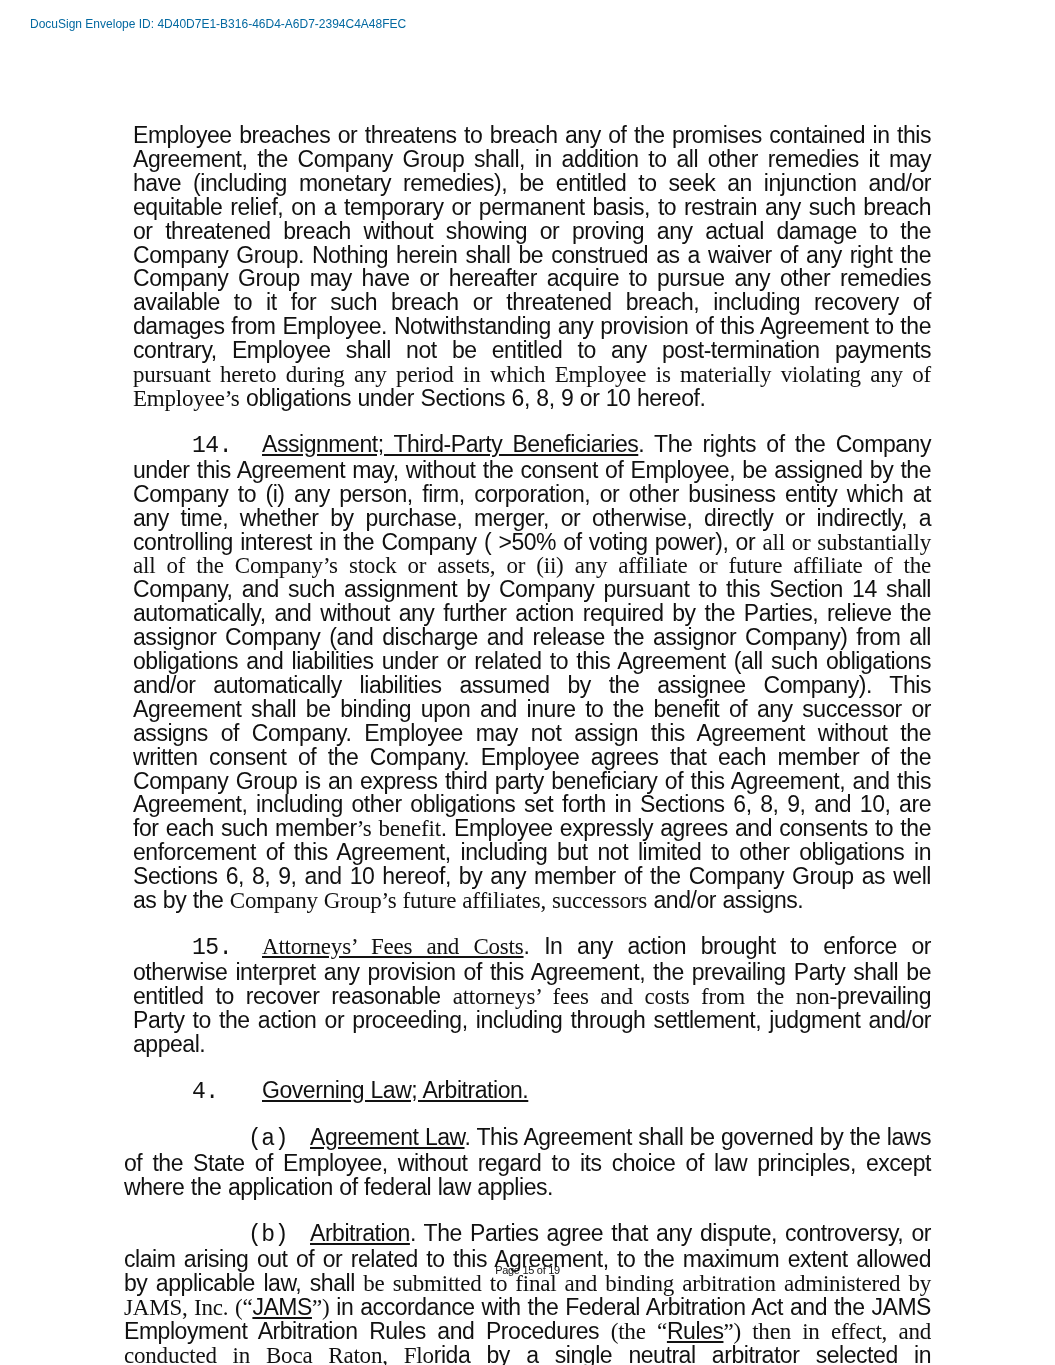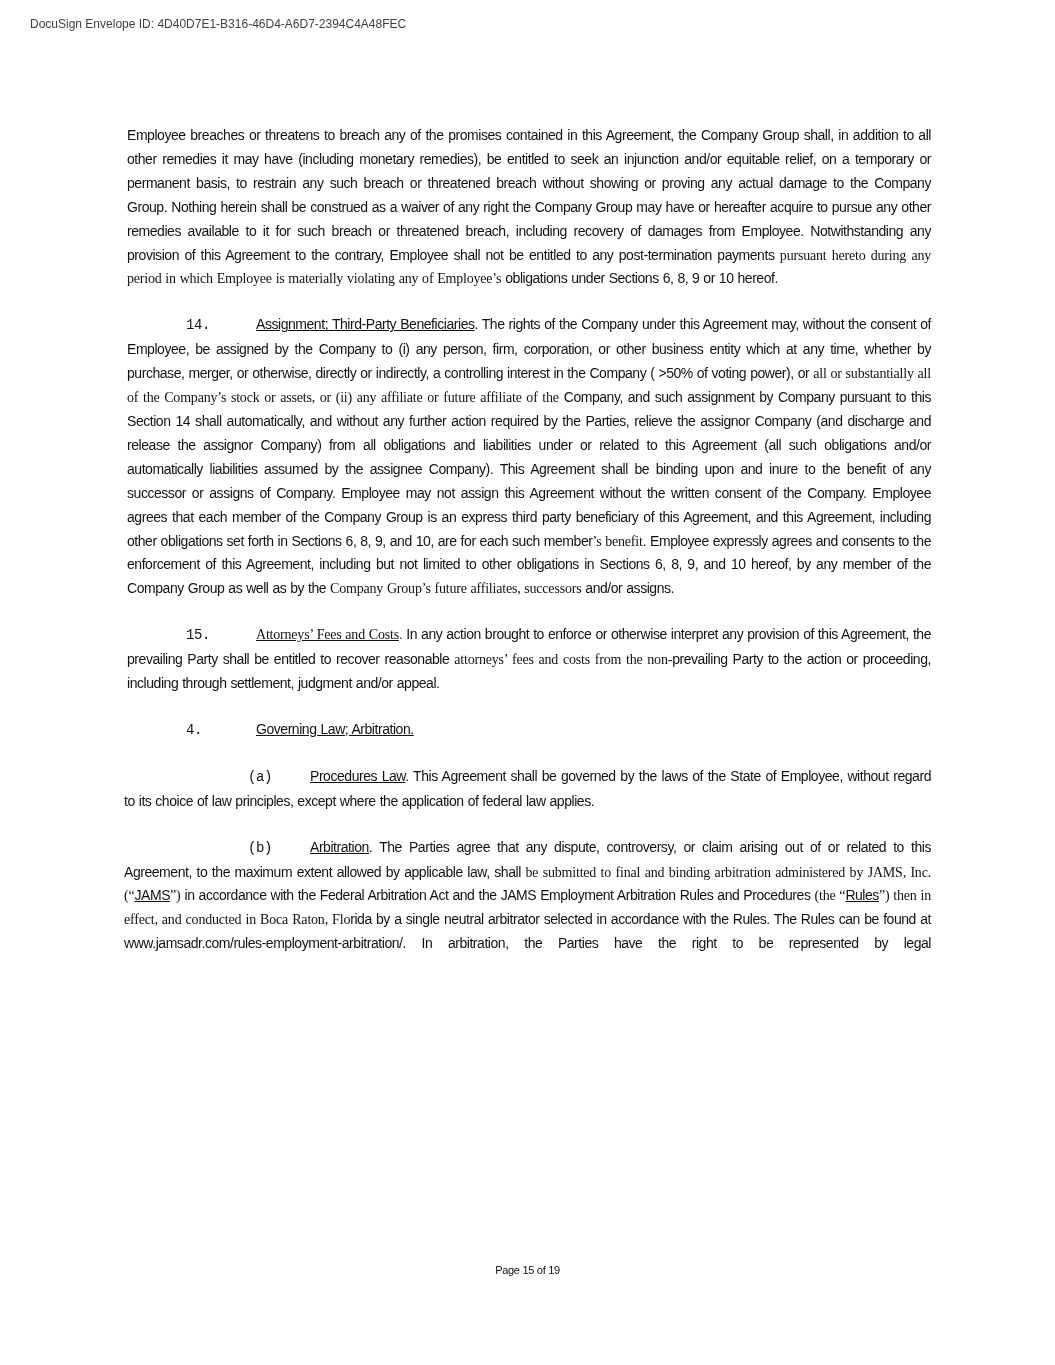--- a/index.html
+++ b/index.html
@@ -3,27 +3,27 @@
 <meta charset="utf-8">
 <style>
   html, body { margin: 0; padding: 0; background: #ffffff; }
   body {
     width: 1055px; height: 1365px; position: relative; overflow: hidden;
     color: #111111;
     font-family: "Liberation Sans Narrow", "Liberation Sans", sans-serif;
   }
   .envelope {
     position: absolute; left: 30px; top: 17px;
-    font-family: "Liberation Sans", sans-serif; font-size: 12px; color: #404040;
+    font-family: "Liberation Sans", sans-serif; font-size: 12px; color: #0369a1;
   }
   .page { position: absolute; left: 117px; top: 124px; width: 814px; }
   .para {
-    font-size: 14px; line-height: 23.9px; text-align: justify;
+    font-size: 23px; line-height: 23.9px; text-align: justify;
     letter-spacing: -0.45px; word-spacing: 0.5px;
-    margin: 0 0 22px 10px;
+    margin: 0 0 22px 16px;
   }
   .para.sub { margin-left: 7px; width: 807px; }
   .num { display: inline-block; width: 70px; padding-left: 59px; font-family: Liberation Mono, monospace; }
   .sub .num { width: 62px; padding-left: 124px; }
   .u { text-decoration: underline; }
   .serif { font-family: "Liberation Serif", serif; letter-spacing: -0.2px; }
   .footer {
     position: absolute; left: 0; width: 1055px; top: 1264px; text-align: center;
     font-family: "Liberation Sans", sans-serif; font-size: 11px; letter-spacing: -0.3px;
   }
@@ -37,19 +37,19 @@
 <div class="page">
 
   <p class="para"><span>Employee breaches or threatens to breach any of the promises contained in this Agreement, the Company Group shall, in addition to all other remedies it may have (including monetary remedies), be entitled to seek an injunction and/or equitable relief, on a temporary or permanent basis, to restrain any such breach or threatened breach without showing or proving any actual damage to the Company Group. Nothing herein shall be construed as a waiver of any right the Company Group may have or hereafter acquire to pursue any other remedies available to it for such breach or threatened breach, including recovery of damages from Employee. Notwithstanding any provision of this Agreement to the contrary, Employee shall not be entitled to any post-termination payments </span><span class="serif">pursuant hereto during any period in which Employee is materially violating any of Employee’s</span><span> obligations under Sections 6,  8, 9 or 10 hereof.</span></p>
 
   <p class="para"><span class="num">14.</span><span class="u">Assignment; Third-Party Beneficiaries</span><span>. The rights of the Company under this Agreement may, without the consent of Employee, be assigned by the Company to (i) any person, firm, corporation, or other business entity which at any time, whether by purchase, merger, or otherwise, directly or indirectly, a controlling interest in the Company ( &gt;50% of voting power), or </span><span class="serif">all or substantially all of the Company’s stock or assets, or (ii) any affiliate or future affiliate of the</span><span> Company, and such assignment by Company pursuant to this Section 14 shall automatically, and without any further action required by the Parties, relieve the assignor Company (and discharge and release the assignor Company) from all obligations and liabilities under or related to this Agreement (all such obligations and/or automatically liabilities assumed by the assignee Company). This Agreement shall be binding upon and inure to the benefit of any successor or assigns of Company. Employee may not assign this Agreement without the written consent of the Company. Employee agrees that each member of the Company Group is an express third party beneficiary of this Agreement, and this Agreement, including other obligations set forth in Sections 6, 8, 9, and 10, are for each such member</span><span class="serif">’s benefit</span><span>. Employee expressly agrees and consents to the enforcement of this Agreement, including but not limited to other obligations in Sections 6, 8, 9, and 10  hereof, by any member of the Company Group as well as by the </span><span class="serif">Company Group’s future affiliates, successors</span><span> and/or assigns.</span></p>
 
   <p class="para"><span class="num">15.</span><span class="u serif">Attorneys’ Fees and Costs</span><span>. In any action brought to enforce or otherwise interpret any provision of this Agreement, the prevailing Party shall be entitled to recover reasonable </span><span class="serif">attorneys’ fees and costs from the non-</span><span>prevailing Party to the action or proceeding, including through settlement, judgment and/or appeal.</span></p>
 
   <p class="para"><span class="num">4.</span><span class="u">Governing Law; Arbitration.</span></p>
 
-  <p class="para sub"><span class="num">(a)</span><span class="u">Procedures Law</span><span>. This Agreement shall be governed by the laws of the State of Employee, without regard to its choice of law principles, except where the application of federal law applies.</span></p>
+  <p class="para sub"><span class="num">(a)</span><span class="u">Agreement Law</span><span>. This Agreement shall be governed by the laws of the State of Employee, without regard to its choice of law principles, except where the application of federal law applies.</span></p>
 
   <p class="para sub last-line"><span class="num">(b)</span><span class="u">Arbitration</span><span>. The Parties agree that any dispute, controversy, or claim arising out of or related to this Agreement, to the maximum extent allowed by applicable law, shall </span><span class="serif">be submitted to final and binding arbitration administered by JAMS, Inc. (“</span><span class="u">JAMS</span><span class="serif">”)</span><span> in accordance with the Federal Arbitration Act and the JAMS Employment Arbitration Rules and Procedures </span><span class="serif">(the “</span><span class="u">Rules</span><span class="serif">”) then in effect, and conducted in Boca Raton, Flo</span><span>rida by a single neutral arbitrator selected in accordance with the Rules. The Rules can be found at www.jamsadr.com/rules-employment-arbitration/. In arbitration, the Parties have the right to be represented by legal</span></p>
 
 </div>
 
 <div class="footer">Page 15 of 19</div>
 
 </body></html>

